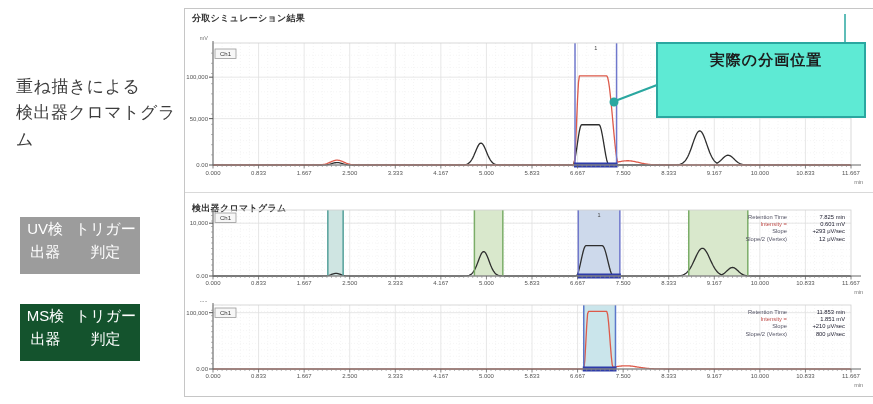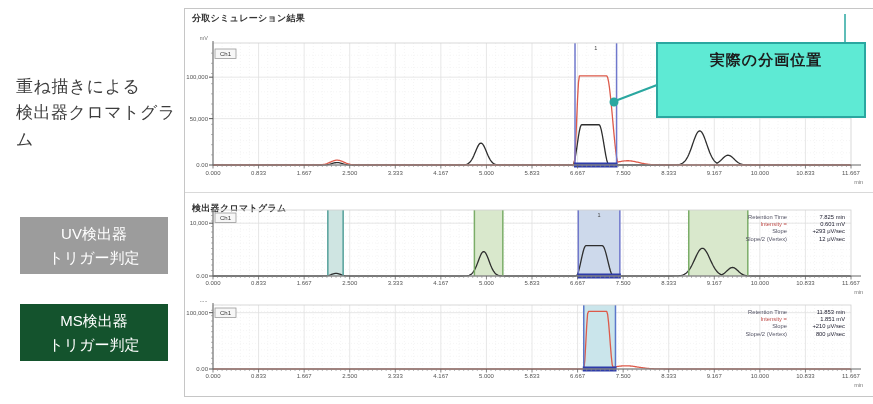--- a/index.html
+++ b/index.html
@@ -8,23 +8,23 @@
     font-family:"Liberation Sans","DejaVu Sans",sans-serif;
     position:relative;
   }
   .stage{position:absolute;inset:0;}
   
   .lead{
     position:absolute;left:16px;top:74px;width:170px;
     font-size:17px;line-height:1.55;color:#3d3d3d;letter-spacing:.5px;
   }
   .tagbox{
-    position:absolute;left:20px;width:148px;height:57px;
+    position:absolute;left:20px;width:120px;height:57px;
     color:#ffffff;font-size:15px;line-height:1.55;text-align:center;
-    display:flex;flex-direction:column;justify-content:center;
+    display:flex;flex-direction:row;justify-content:center;
   }
   .tagbox.uv{top:217px;}
   .tagbox.ms{top:304px;}
   
   .panel{
     position:absolute;left:184px;top:8px;width:806px;height:389px;
     background:#ffffff;border:1px solid #c6c6c6;box-sizing:border-box;
   }
   .sec-title{
     position:absolute;left:7px;font-size:9px;color:#333;font-weight:bold;

